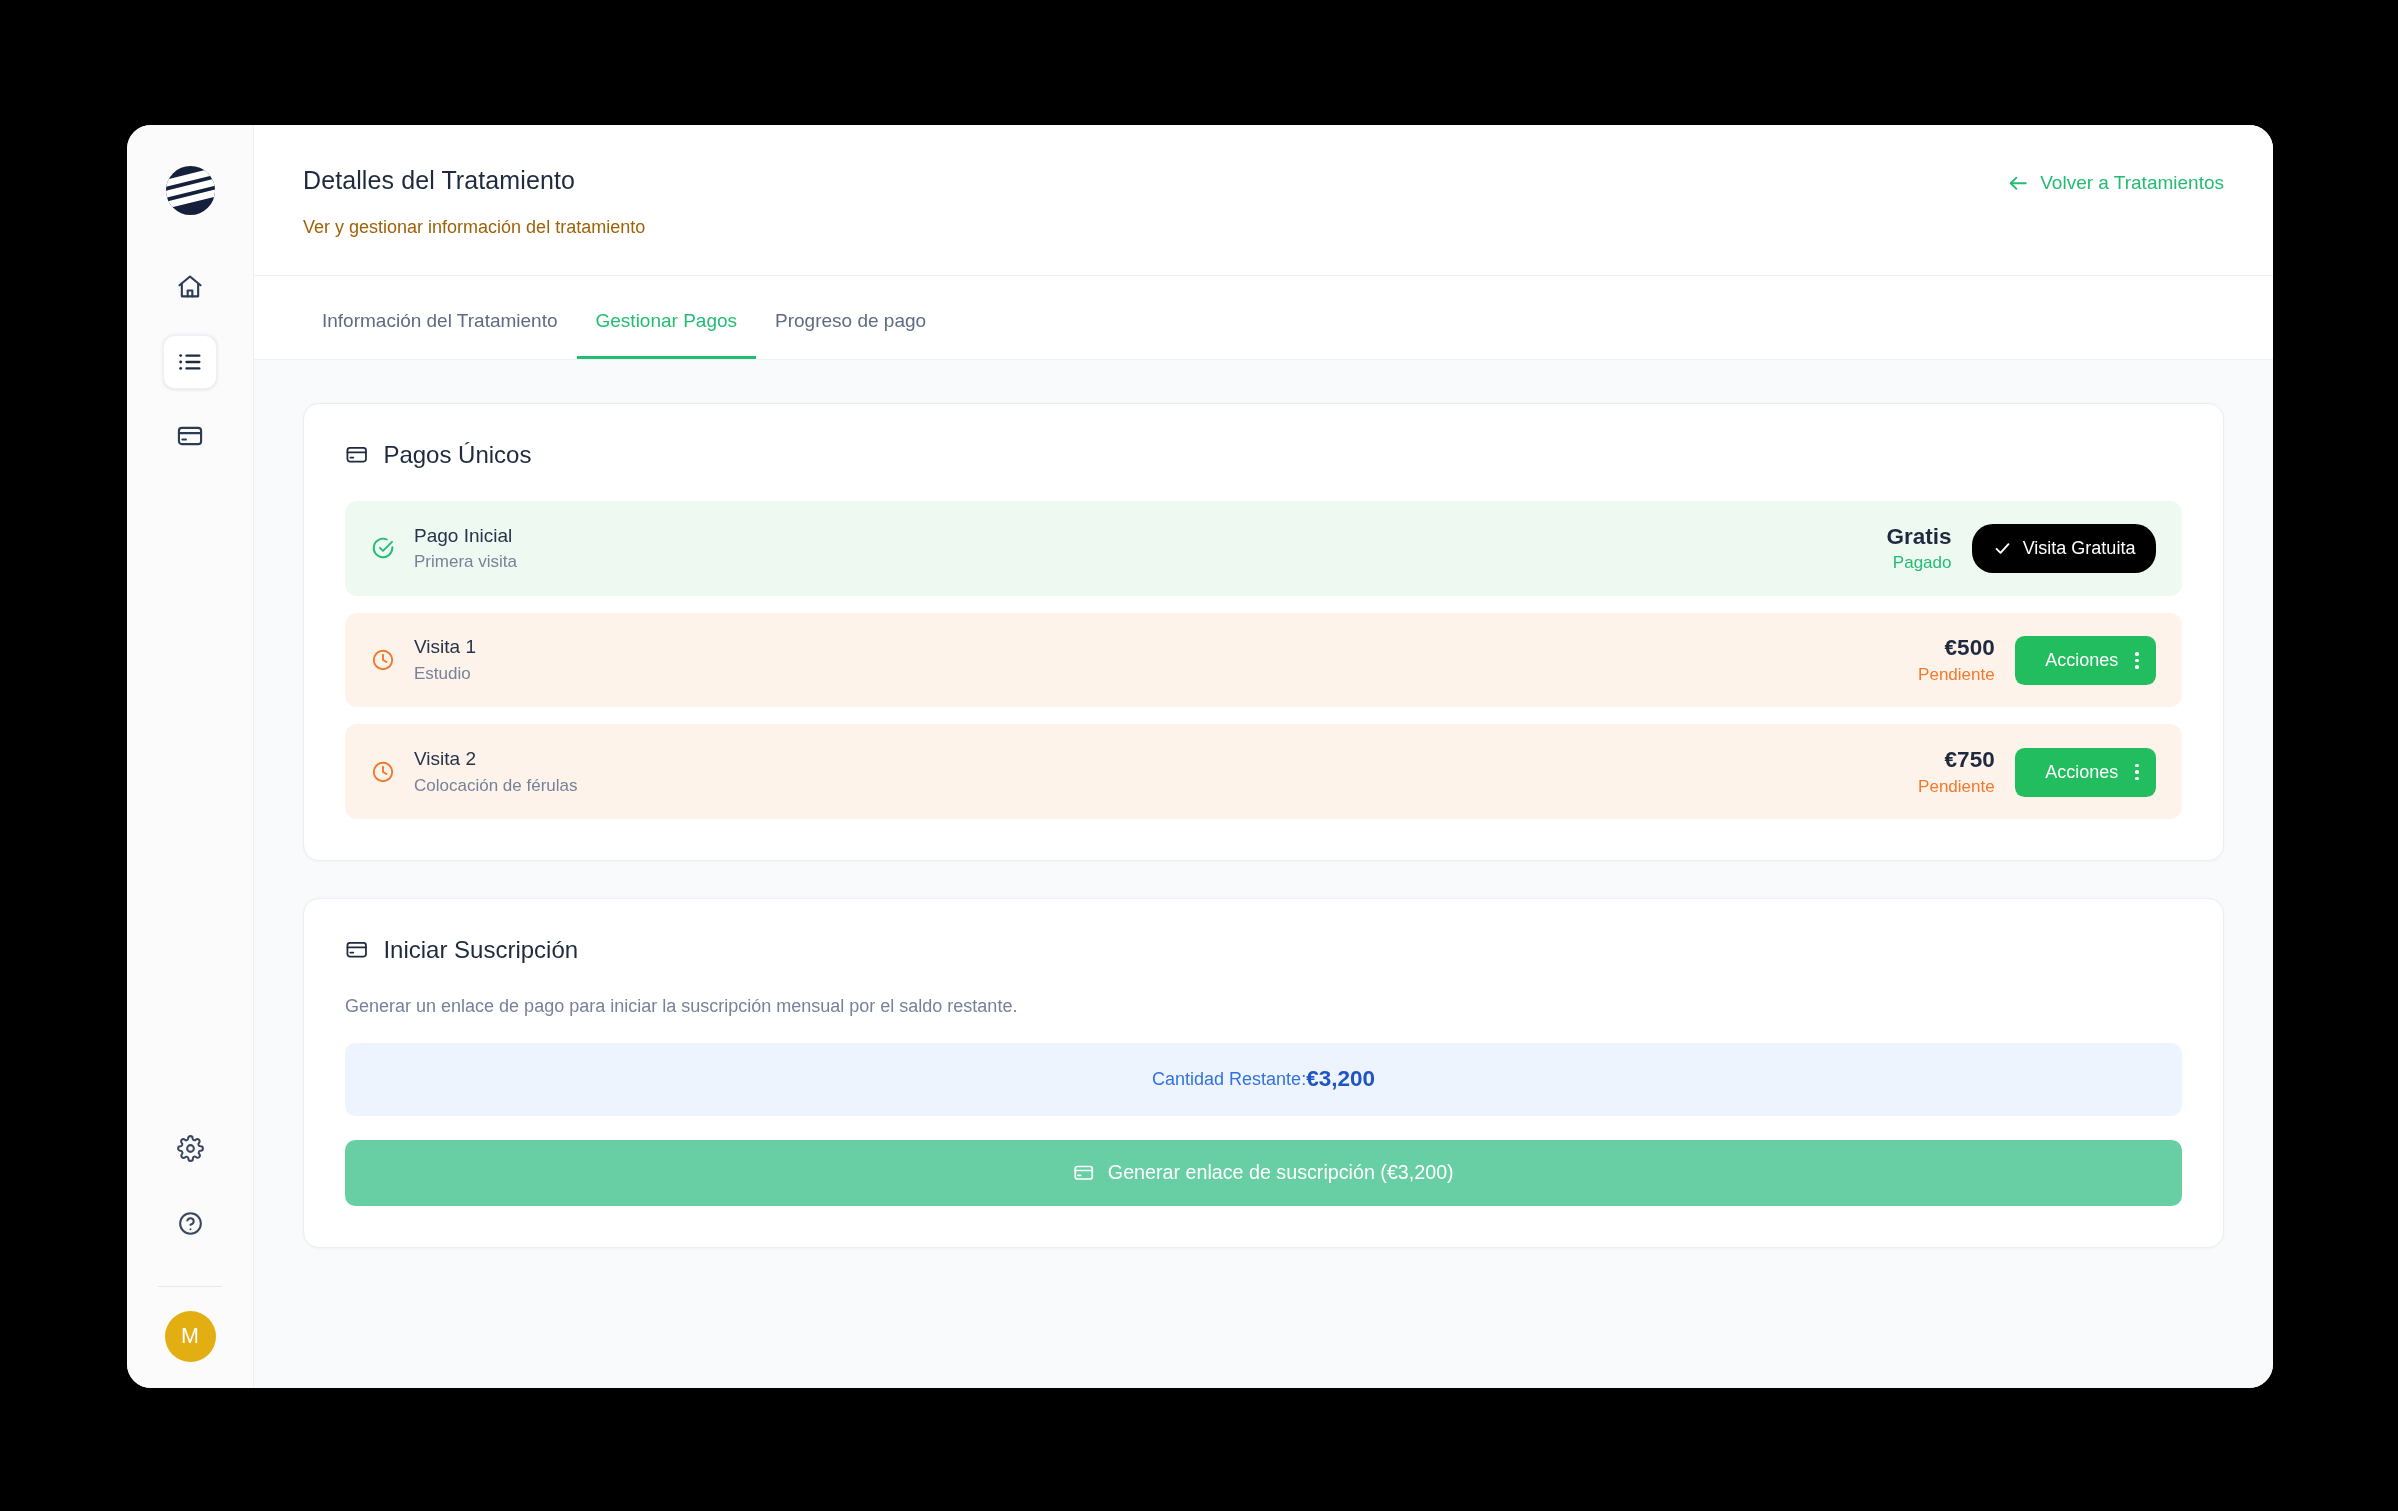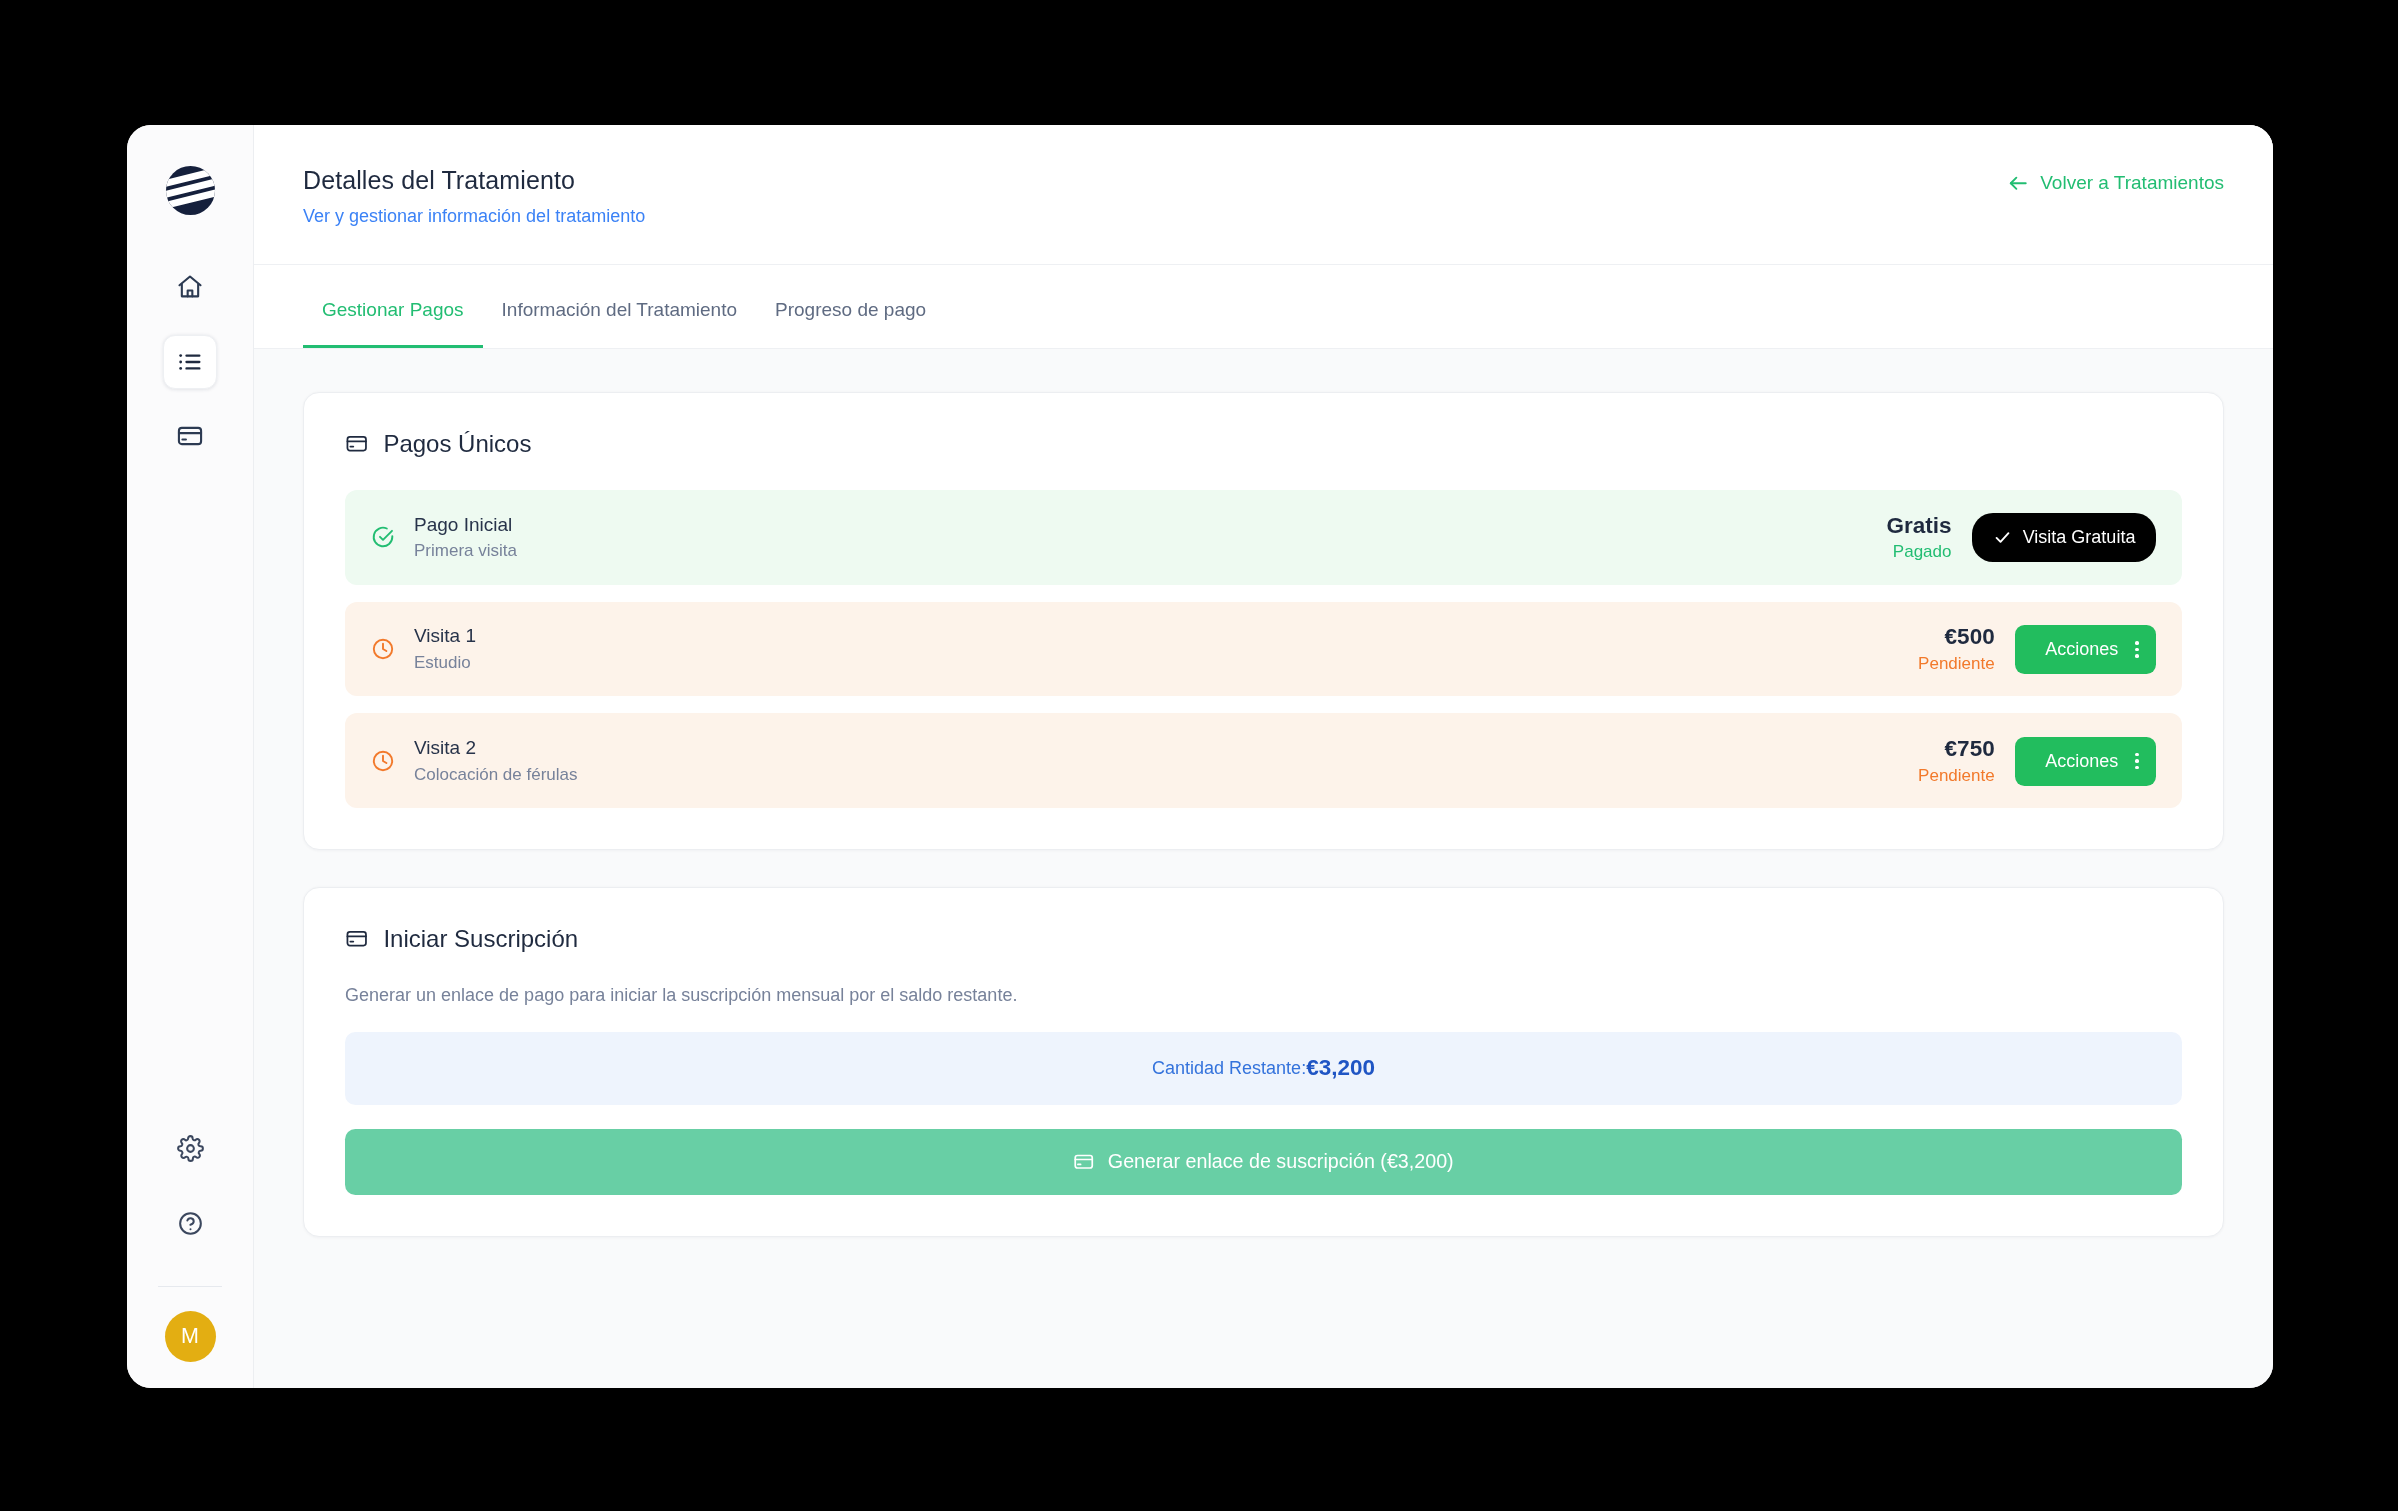--- a/index.html
+++ b/index.html
@@ -97,22 +97,22 @@
     border-bottom: 0.9px solid #eef0f3;
   }
   #page-title {
     font-size: 25px;
     color: #1f2a3f;
     font-weight: normal;
     letter-spacing: 0.1px;
   }
   #page-subtitle {
     font-size: 18px;
-    color: #3b82f6;
-    margin-top: 11px;
+    color: #a16207;
+    margin-top: 22px;
   }
   #back-link {
     display: flex; align-items: center; gap: 10.3px;
     color: #22bd72;
     font-size: 19px;
     cursor: pointer;
     margin-top: 5.6px;
     white-space: nowrap;
   }
 
@@ -320,22 +320,22 @@
           <svg width="22.5" height="22.5" viewBox="0 0 24 24" fill="none" stroke="#22bd72" stroke-width="2" stroke-linecap="round" stroke-linejoin="round">
             <path d="M20 12H4"></path>
               <path d="M10 6l-6 6 6 6"></path>
           </svg>
         </span>
         <span>Volver a Tratamientos</span>
       </div>
     </header>
 
     <nav id="tabs-bar">
+      <div class="tab">Información del Tratamiento</div>
       <div class="tab active">Gestionar Pagos</div>
-      <div class="tab">Información del Tratamiento</div>
       <div class="tab">Progreso de pago</div>
     </nav>
 
     <div id="content">
 
       <section class="card">
         <div class="card-title">
           <span>
             <svg width="23.4" height="23.4" viewBox="0 0 24 24" fill="none" stroke="#1f2a3f" stroke-width="1.8" stroke-linecap="round" stroke-linejoin="round">
               <rect x="2.5" y="5" width="19" height="14" rx="2.5"></rect>

